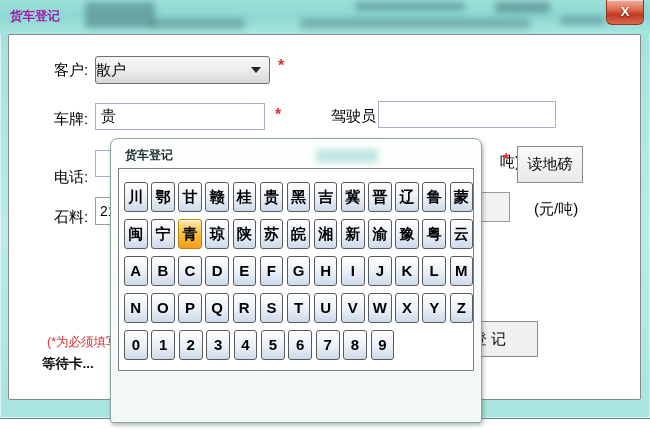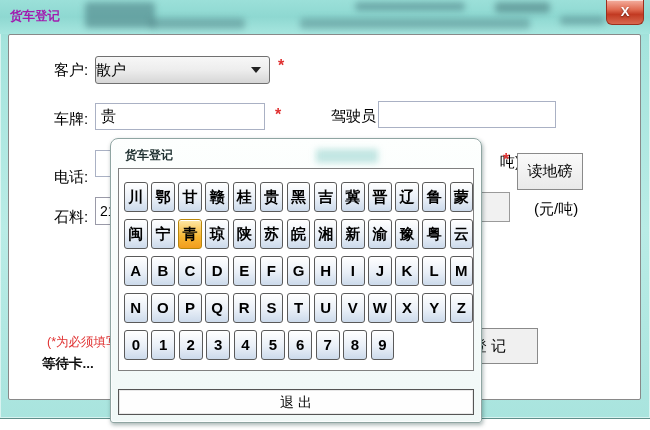--- a/index.html
+++ b/index.html
@@ -31,21 +31,21 @@
   .tbox { position:absolute; border:1px solid #aab1c4; background:#fff; font-size:15px;
     padding:0 5px; color:#000; z-index:2; font-family:"Liberation Sans",sans-serif; outline:none; }
   .combo { position:absolute; left:95px; top:56px; width:175px; height:28px; z-index:2;
     border:1px solid #707070; border-radius:3px; cursor:pointer;
     background:linear-gradient(180deg,#f7f7f7 0%,#ededed 50%,#d6d6d6 100%);
     font-size:15px; line-height:26px; }
   .combo .arrow { position:absolute; right:8px; top:10px; width:0; height:0;
     border-left:5px solid transparent; border-right:5px solid transparent; border-top:6px solid #222; }
   .gbtn { position:absolute; z-index:2; border:1px solid #8a8a8a; cursor:pointer;
     background:linear-gradient(180deg,#fafafa,#e9e9e9); font-size:15px; color:#000;
-    display:flex; align-items:center; justify-content:center; font-family:"Liberation Sans",sans-serif;margin-top:7px; }
+    display:flex; align-items:center; justify-content:center; font-family:"Liberation Sans",sans-serif; }
   .note-red { position:absolute; left:47px; top:334px; color:#e03030; font-size:12.5px; z-index:2; }
   .status { position:absolute; left:42px; top:355px; color:#111; font-size:13.5px; z-index:2;font-weight:bold; }
 
   
   .kb { position:absolute; left:110px; top:138px; width:372px; height:285px; z-index:10;
     background:linear-gradient(180deg,#fdfffe 0%,#f0f8f7 100%);
     border:1px solid #8fa5a2; border-radius:8px 8px 3px 3px;
     box-shadow:1px 2px 4px rgba(0,40,38,.35), inset 0 0 0 1px rgba(255,255,255,.7); }
   .kb-title { position:absolute; left:14px; top:8px; font-size:12px; font-weight:bold; color:#233; }
   .kb-smudge { position:absolute; left:205px; top:10px; width:62px; height:14px;
@@ -179,14 +179,13 @@
         <div class="key">2</div>
         <div class="key">3</div>
         <div class="key">4</div>
         <div class="key">5</div>
         <div class="key">6</div>
         <div class="key">7</div>
         <div class="key">8</div>
         <div class="key">9</div>
       </div>
     </div>
-  <div class="kb-exit">退  出</div>
 </div>
 
 </body></html>

